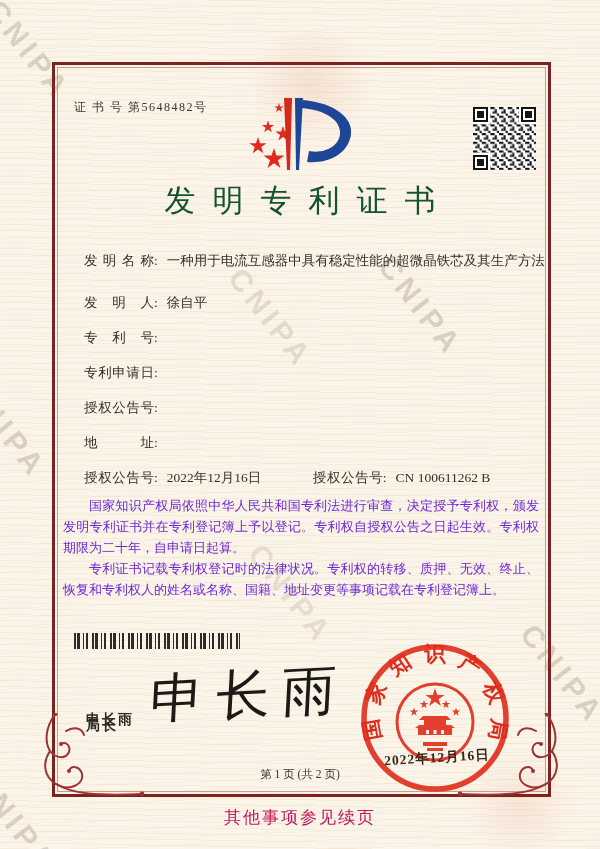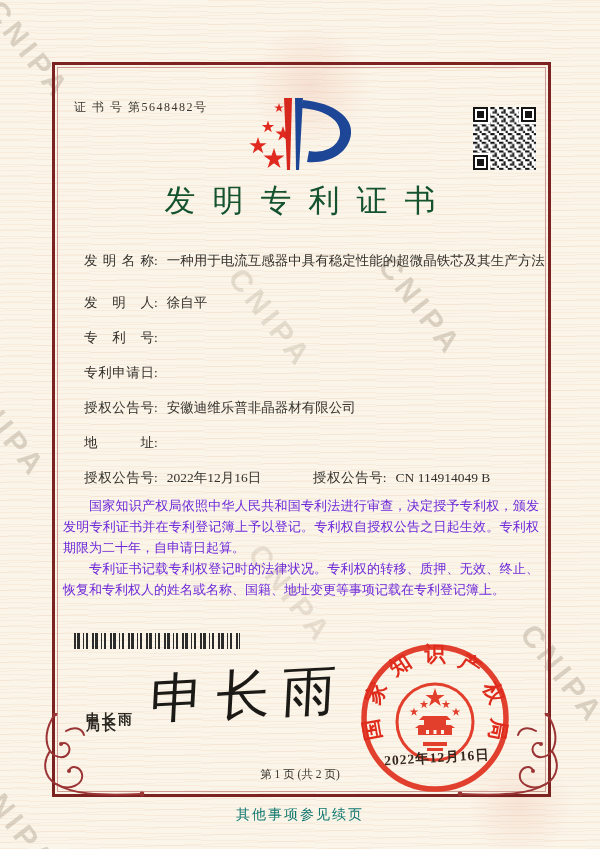--- a/index.html
+++ b/index.html
@@ -85,21 +85,21 @@
     position:absolute; left:363px; top:749px; width:148px;
     text-align:center; font-size:13.5px; font-weight:bold;
     letter-spacing:1px; color:#35261c; transform:rotate(-3.5deg);
   }
   .page-num {
     position:absolute; left:0; right:0; top:767px;
     text-align:center; font-size:11.5px; color:#3a362f;
   }
   .continuation {
     position:absolute; left:0; right:0; top:806px;
-    text-align:center; font-size:14px; letter-spacing:2px; color:#0f766e;
+    text-align:center; font-size:17px; letter-spacing:2px; color:#be185d;
   }
 </style>
 </head>
 <body>
 
 <svg width="0" height="0" style="position:absolute" aria-hidden="true">
   <defs>
     <path id="star5" d="M0,-1 L0.2245,-0.309 L0.951,-0.309 L0.363,0.118 L0.588,0.809 L0,0.382 L-0.588,0.809 L-0.363,0.118 L-0.951,-0.309 L-0.2245,-0.309 Z"></path>
     <pattern id="qrp" width="4" height="4" patternUnits="userSpaceOnUse">
       <rect width="4" height="4" fill="#fff"></rect>
@@ -201,33 +201,32 @@
     <span class="flabel">专利号</span>
       <span class="colon">:</span>
   </div>
   <div class="row">
     <span class="flabel">专利申请日</span>
       <span class="colon">:</span>
   </div>
   <div class="row">
     <span class="flabel">授权公告号</span>
       <span class="colon">:</span>
-    <span class="fvalue">安徽迪维乐普非晶器材有限公司</span>
   </div>
   <div class="row">
     <span class="flabel">地址</span>
       <span class="colon">:</span>
   </div>
   <div class="row">
     <span class="flabel">授权公告号</span>
       <span class="colon">:</span>
     <span class="fvalue w146">2022年12月16日</span>
     <span class="flabel">授权公告号</span>
       <span class="colon">:</span>
-    <span class="fvalue">CN 114914049 B</span>
+    <span class="fvalue">CN 100611262 B</span>
   </div>
 </div>
 
 <div class="paras">
   <p>国家知识产权局依照中华人民共和国专利法进行审查，决定授予专利权，颁发发明专利证书并在专利登记簿上予以登记。专利权自授权公告之日起生效。专利权期限为二十年，自申请日起算。</p>
   <p>专利证书记载专利权登记时的法律状况。专利权的转移、质押、无效、终止、恢复和专利权人的姓名或名称、国籍、地址变更等事项记载在专利登记簿上。</p>
 </div>
 
 <div class="barcode"></div>
 

